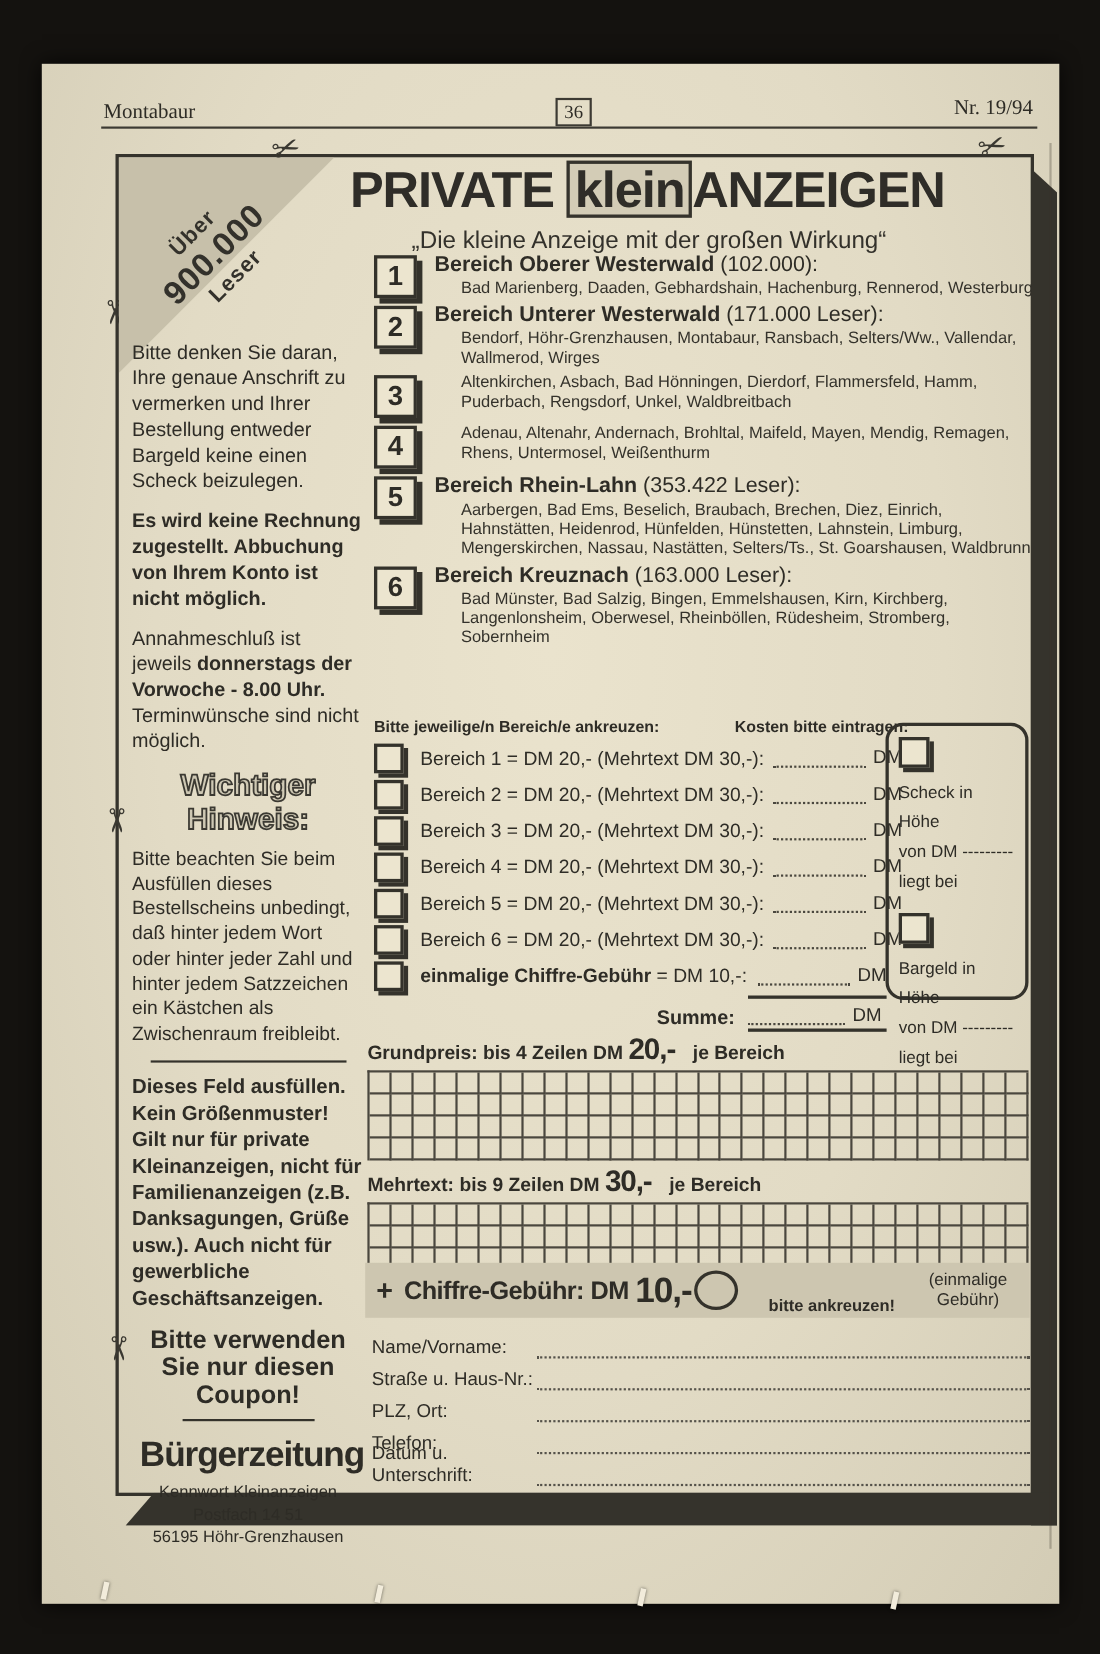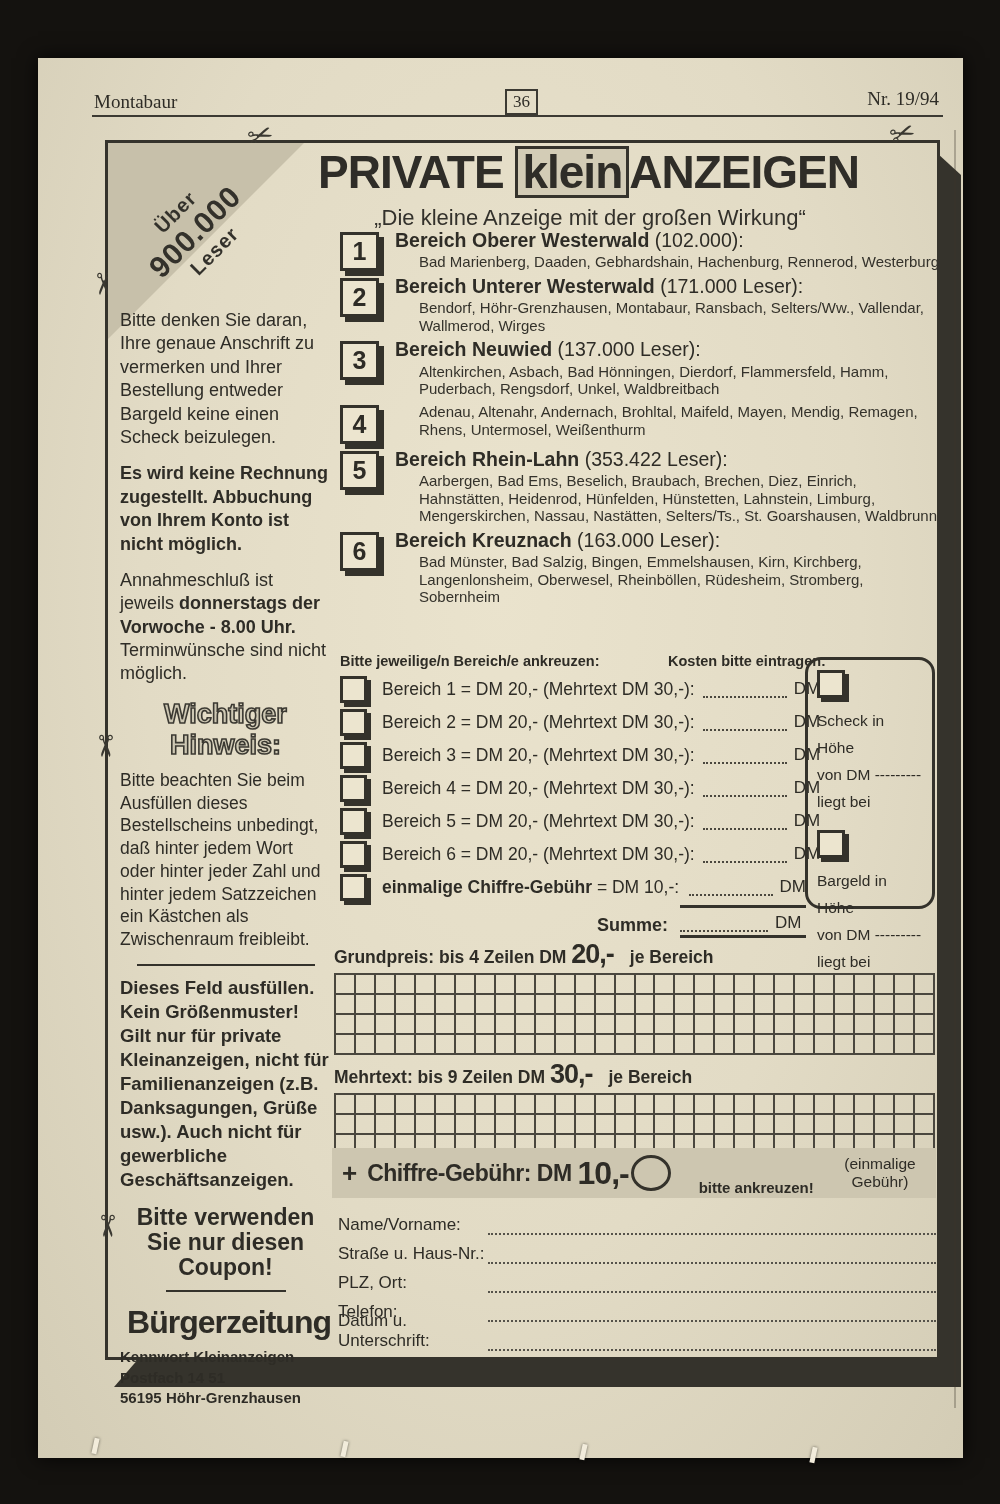--- a/index.html
+++ b/index.html
@@ -88,21 +88,21 @@
   .f-line{flex:1;border-bottom:2px dotted #55524a;height:18px;}
   
   .sidebar{position:absolute;left:12px;top:166px;width:211px;font-size:18px;line-height:1.3;}
   .sb-p{margin:0 0 13px 0;}
   .sb-bold{font-weight:bold;}
   .sb-hinweis{font-size:27px;font-weight:bold;text-align:center;line-height:1.15;margin:4px 0 8px 0;color:rgba(60,58,50,0.12);-webkit-text-stroke:1.6px #3b3932;}
   .sb-small{font-size:17.5px;}
   .sb-hr{height:2px;background:#34322b;width:178px;margin:8px auto 10px auto;}
   .sb-note{font-weight:bold;font-size:23px;text-align:center;line-height:1.08;margin:6px 0 10px 0;}
   .sb-brand{font-weight:bold;font-size:32px;text-align:right;letter-spacing:-1px;margin:4px 0 4px 0;}
-  .sb-addr{font-weight:bold;font-size:15px;line-height:1.35;}
+  .sb-addr{font-weight:normal;font-size:15px;text-align:center;line-height:1.35;}
 </style>
 </head>
 <body>
 
 <div class="page">
 
   <div class="ph-montabaur">Montabaur</div>
   <div class="ph-line"></div>
   <div class="ph-num">36</div>
   <div class="ph-issue">Nr. 19/94</div>
@@ -138,21 +138,20 @@
       <div class="b-item">
         <div class="b-num">2</div>
         <div>
           <div class="b-head"><span class="bh-w">Bereich</span> <span class="bh-n">Unterer Westerwald</span> <span class="bh-r">(171.000 Leser):</span></div>
           <div class="b-towns">Bendorf, Höhr-Grenzhausen, Montabaur, Ransbach, Selters/Ww., Vallendar, Wallmerod, Wirges</div>
         </div>
       </div>
       <div class="b-item">
         <div class="b-num">3</div>
         <div>
-          <div class="b-head"><span class="bh-w">Bereich</span> <span class="bh-n">Neuwied</span> <span class="bh-r">(137.000 Leser):</span></div>
           <div class="b-towns">Altenkirchen, Asbach, Bad Hönningen, Dierdorf, Flammersfeld, Hamm, Puderbach, Rengsdorf, Unkel, Waldbreitbach</div>
         </div>
       </div>
       <div class="b-item">
         <div class="b-num">4</div>
         <div>
           <div class="b-towns">Adenau, Altenahr, Andernach, Brohltal, Maifeld, Mayen, Mendig, Remagen, Rhens, Untermosel, Weißenthurm</div>
         </div>
       </div>
       <div class="b-item">

